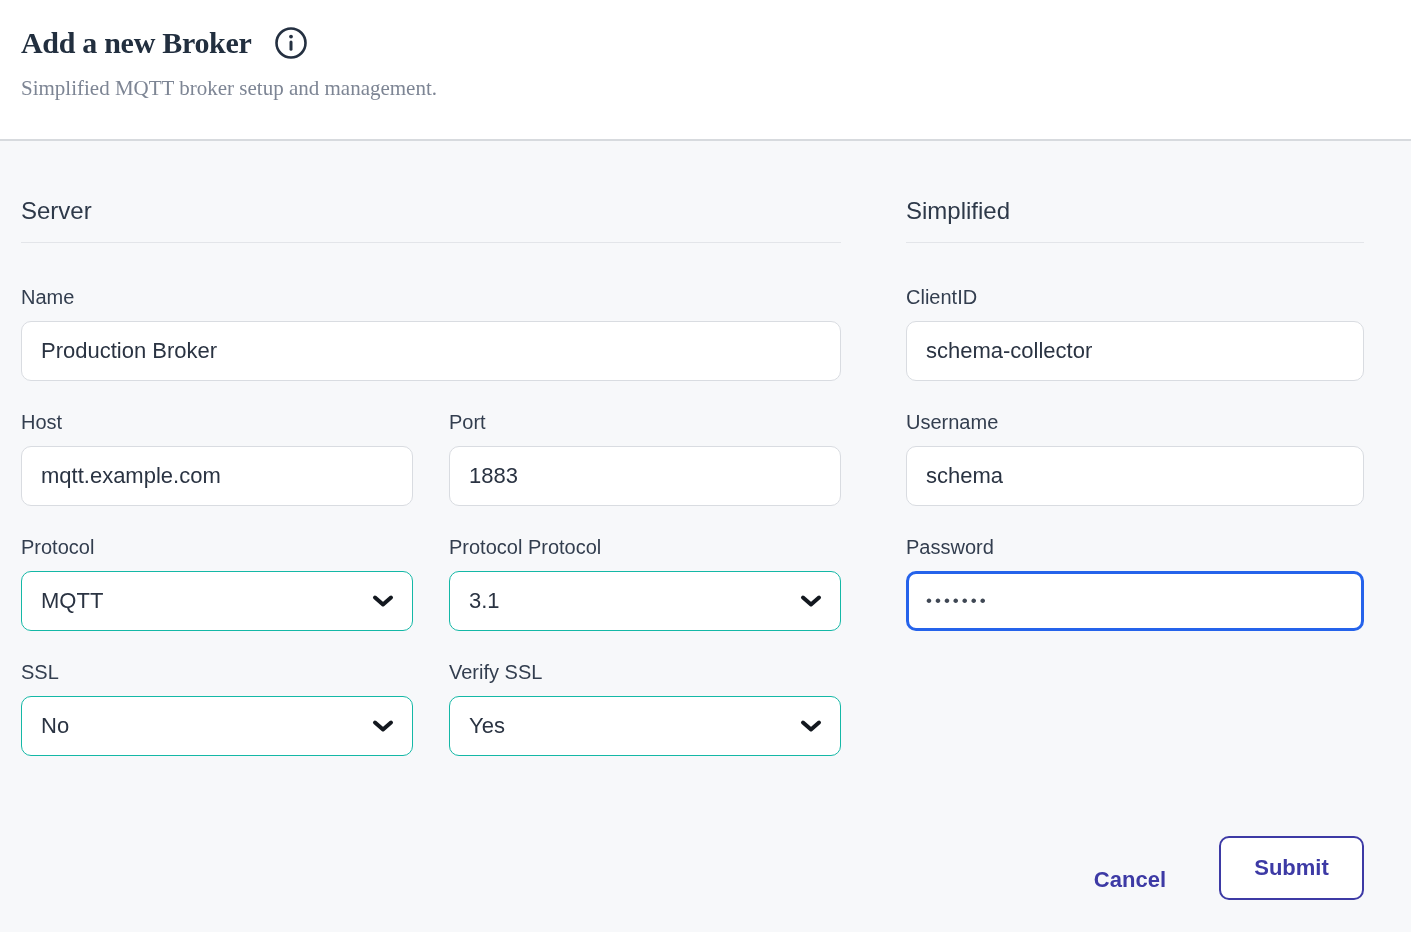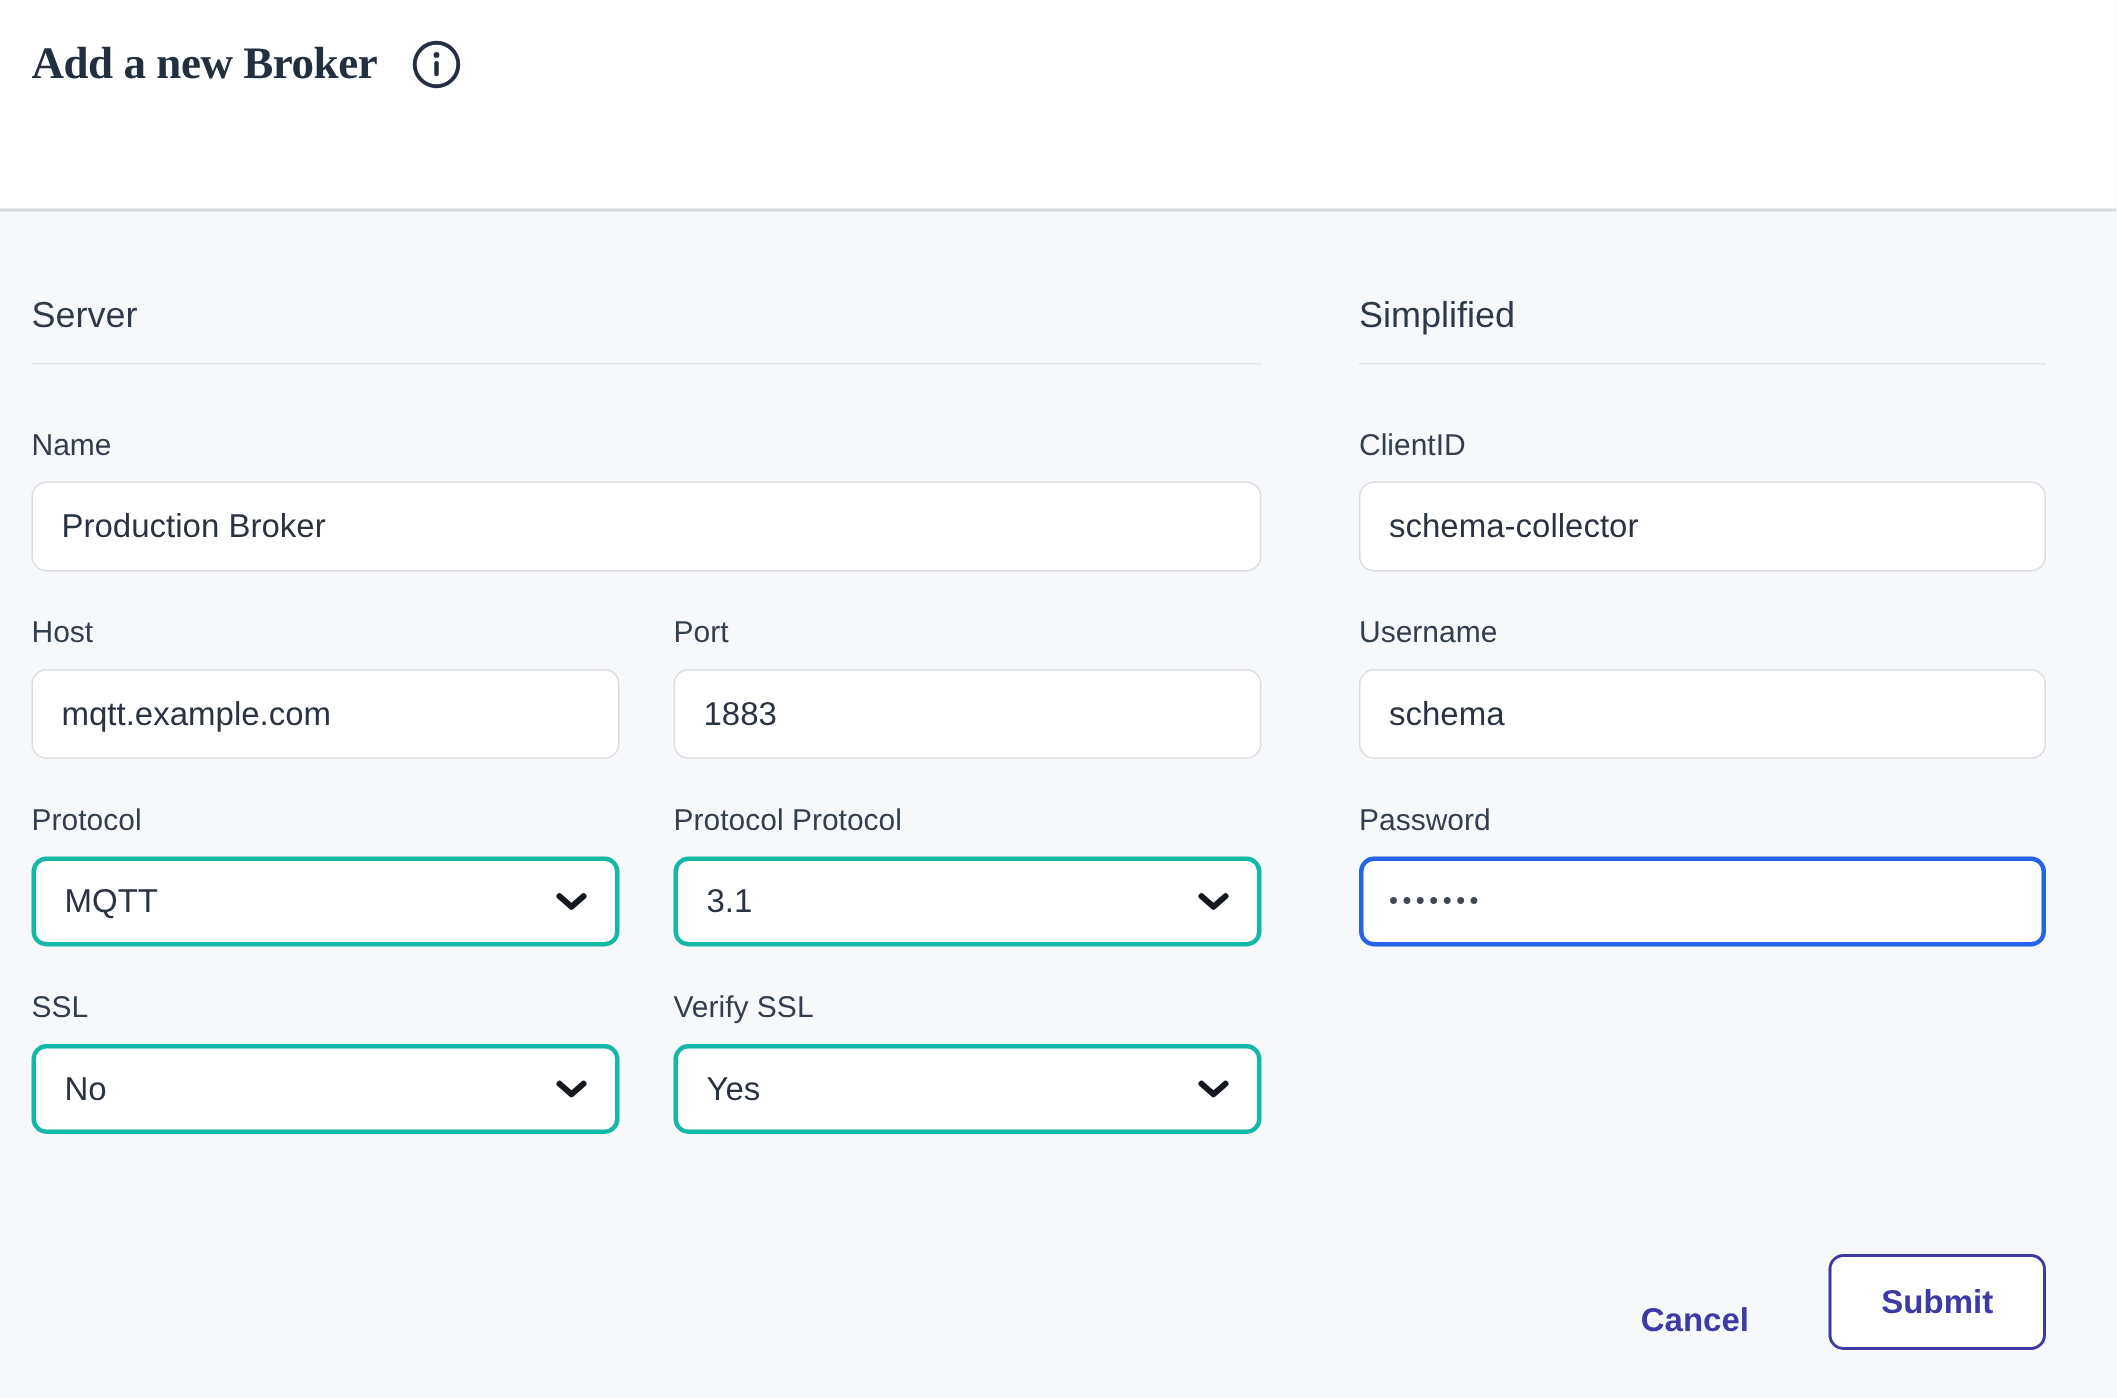--- a/index.html
+++ b/index.html
@@ -95,21 +95,21 @@
     letter-spacing: 3px;
     color: #3f4754;
   }
 
   
   .select-box {
     position: relative;
     width: 100%;
     height: 60px;
     background: #ffffff;
-    border: 3px solid #14b8a6;
+    border: 1px solid #14b8a6;
     border-radius: 10px;
     display: flex;
     align-items: center;
     padding: 0 19px;
     font-size: 22px;
     color: #2a3342;
     cursor: pointer;
   }
   .select-box .chevron {
     position: absolute;
@@ -158,20 +158,21 @@
   <div class="title-row">
     <h1 class="page-title">Add a new Broker</h1>
     <span class="info-icon" title="">
       <svg width="34" height="34" viewBox="0 0 34 34" fill="none">
         <circle cx="17" cy="17" r="14.5" stroke="#243041" stroke-width="2.6"></circle>
         <circle cx="17" cy="10.6" r="1.9" fill="#243041"></circle>
         <rect x="15.5" y="14.6" width="3" height="10.2" rx="1.5" fill="#243041"></rect>
       </svg>
     </span>
   </div>
+  <p class="page-subtitle">Simplified MQTT broker setup and management.</p>
 </header>
 
 <main class="form-body">
 
   <section class="col-left">
     <h2 class="section-heading">Server</h2>
     <hr class="section-divider">
 
     <div class="field">
       <label class="field-label">Name</label>

